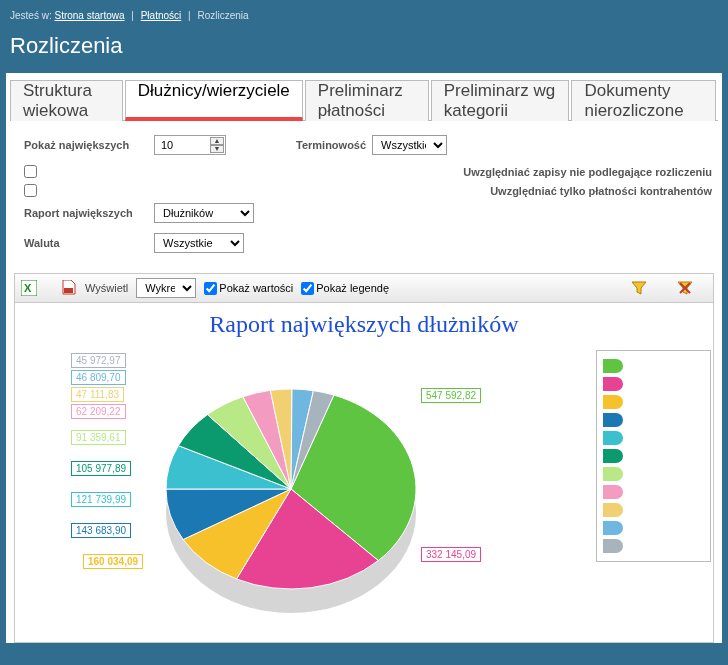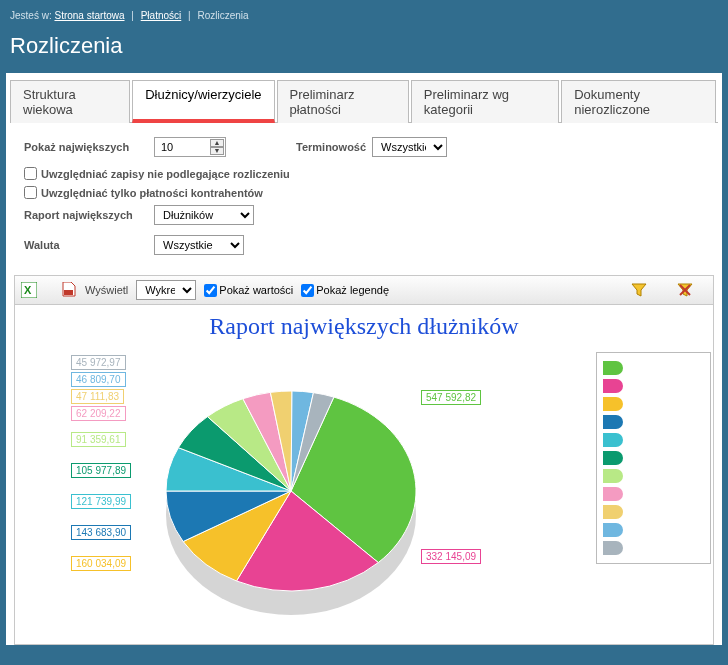--- a/index.html
+++ b/index.html
@@ -30,25 +30,25 @@
     padding-top: 6px;
   }
   .tabs {
     display: flex;
     border-bottom: 1px solid #bbb;
     margin: 0 4px;
   }
   .tab {
     border: 1px solid #bbb;
     border-bottom: none;
-    padding: 6px 12px;
+    padding: 0 12px;
     margin-right: 2px;
     background: #f5f5f5;
     color: #444;
-    font-size: 13px;
+    font-size: 17px;
     cursor: pointer;
     position: relative;
     top: 1px;
   }
   .tab.active {
     background: #fff;
     color: #000;
     font-weight: normal;
     border-bottom: 4px solid #ef4444;
   }
@@ -73,21 +73,21 @@
   }
   .spin .btns span {
     width: 14px; height: 8px; border: 1px solid #999;
     font-size: 7px; line-height: 6px; text-align: center;
     background: #f0f0f0; cursor: pointer;
   }
   select.sel {
     height: 20px; border: 1px solid #999;
     font-size: 11px; padding: 1px 4px; background: #fff;
   }
-  .chk-row { display:flex; align-items:center; margin-bottom:6px; margin-left:0; }
+  .chk-row { display:flex; align-items:center; margin-bottom:6px; margin-left:0;justify-content:space-between; }
   .chk-row input { margin-right: 4px; }
   .chk-row label { color: #555; font-weight: bold; }
   .toolbar {
     border: 1px solid #c8c8c8;
     background: linear-gradient(#fdfdfd,#e8e8e8);
     margin: 0 8px;
     padding: 4px 6px;
     display: flex;
     align-items: center;
     gap: 8px;
@@ -289,21 +289,21 @@
           </div>
           <div class="legend-row">
             <span class="legend-sw" style="background: rgb(111, 183, 224);"></span>
           </div>
           <div class="legend-row">
             <span class="legend-sw" style="background: rgb(168, 180, 189);"></span>
           </div>
         </div>
     <div class="val-label" style="color: rgb(95, 196, 65); border-color: rgb(95, 196, 65); left: 400px; top: 44px;">547 592,82</div>
         <div class="val-label" style="color: rgb(232, 67, 147); border-color: rgb(232, 67, 147); left: 400px; top: 203px;">332 145,09</div>
-        <div class="val-label" style="color: rgb(246, 193, 42); border-color: rgb(246, 193, 42); left: 50px; top: 210px;">160 034,09</div>
+        <div class="val-label" style="color: rgb(246, 193, 42); border-color: rgb(246, 193, 42); left: 62px; top: 210px; font-weight: bold;">160 034,09</div>
         <div class="val-label" style="color: rgb(28, 120, 179); border-color: rgb(28, 120, 179); left: 50px; top: 179px;">143 683,90</div>
         <div class="val-label" style="color: rgb(58, 192, 207); border-color: rgb(58, 192, 207); left: 50px; top: 148px;">121 739,99</div>
         <div class="val-label" style="color: rgb(11, 154, 110); border-color: rgb(11, 154, 110); left: 50px; top: 117px;">105 977,89</div>
         <div class="val-label" style="color: rgb(184, 233, 134); border-color: rgb(184, 233, 134); left: 50px; top: 86px;">91 359,61</div>
         <div class="val-label" style="color: rgb(244, 155, 193); border-color: rgb(244, 155, 193); left: 50px; top: 60px;">62 209,22</div>
         <div class="val-label" style="color: rgb(240, 208, 112); border-color: rgb(240, 208, 112); left: 50px; top: 43px;">47 111,83</div>
         <div class="val-label" style="color: rgb(111, 183, 224); border-color: rgb(111, 183, 224); left: 50px; top: 26px;">46 809,70</div>
         <div class="val-label" style="color: rgb(168, 180, 189); border-color: rgb(168, 180, 189); left: 50px; top: 9px;">45 972,97</div>
       </div>
   </div>

